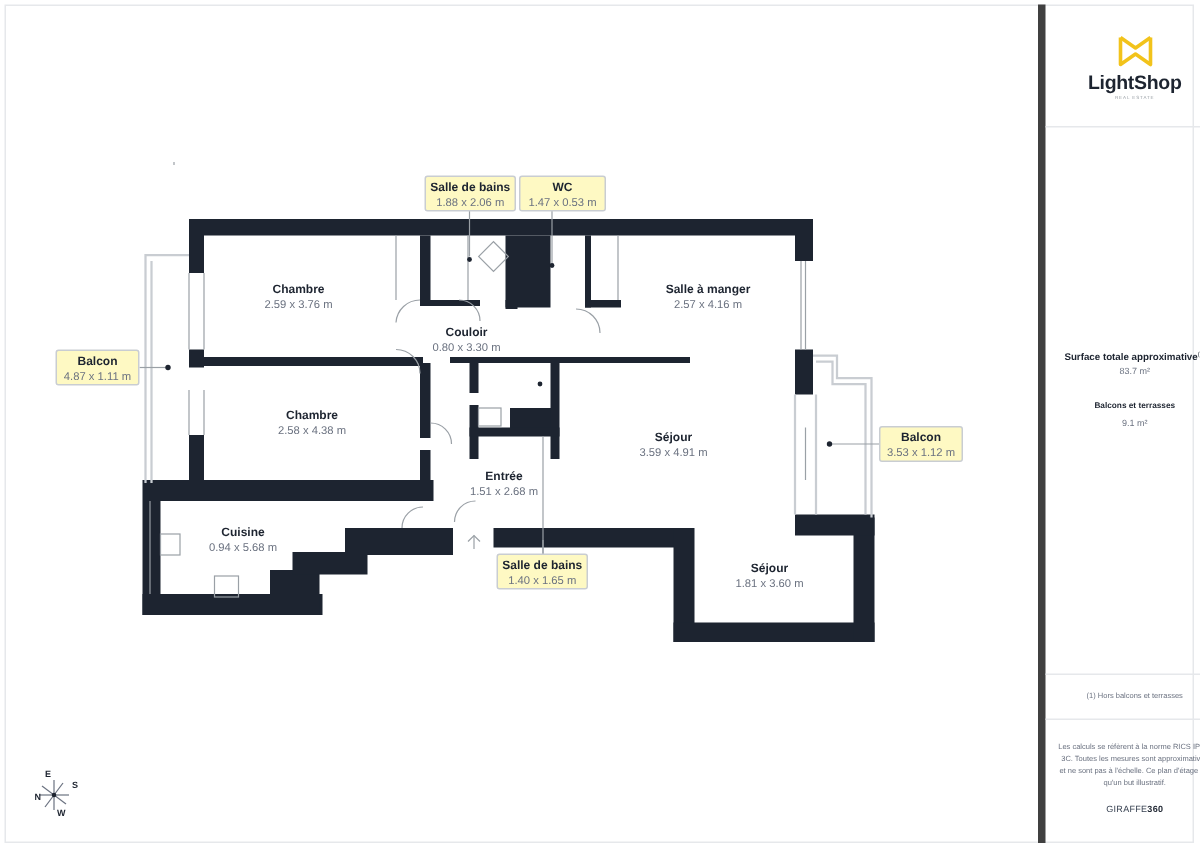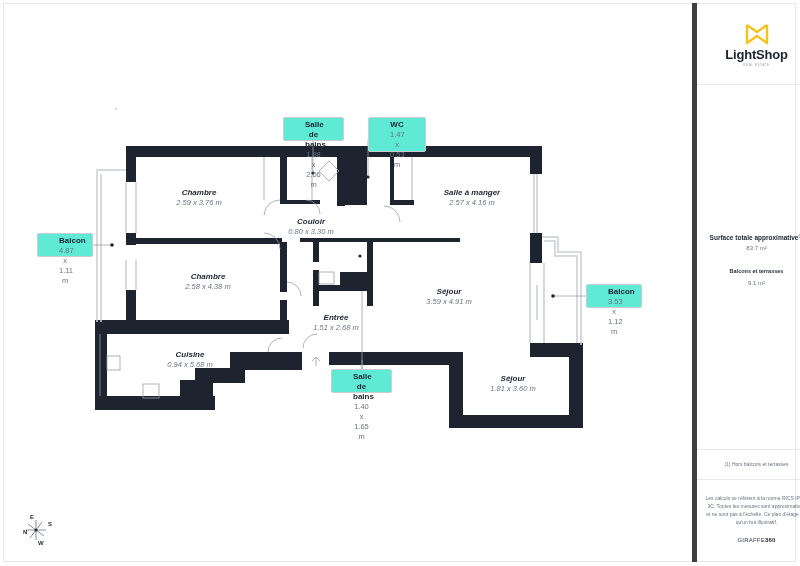--- a/index.html
+++ b/index.html
@@ -27,26 +27,26 @@
   .bal-title { position: absolute; left: 0; width: 119px; top: 183px; font-size: 5.5px; font-weight: bold; color: #1d2430; }
   .bal-val { position: absolute; left: 0; width: 119px; top: 195px; font-size: 6px; color: #6b7280; }
   .footnote { top: 447px; height: 30px; }
   .footnote span { position: absolute; left: 0; width: 119px; top: 11px; font-size: 5px; color: #6b7280; }
   .disclaimer { top: 477px; height: 82px; border-bottom: none; }
   .disc-text { position: absolute; left: 8px; width: 103px; top: 14px; font-size: 5px; line-height: 8px; color: #6b7280; }
   .brand { position: absolute; left: 0; width: 119px; top: 57px; font-size: 6px; color: #374151; letter-spacing: 0.2px; }
   .brand b { font-weight: bold; color: #1d2430; }
 
   .plan { position: absolute; left: 0; top: 0; width: 676px; height: 566px; }
-  .room-label { position: absolute; text-align: center; transform: translateX(-50%); white-space: nowrap; font-style: italic; }
+  .room-label { position: absolute; text-align: center; transform: translateX(-50%); white-space: nowrap; }
   .room-name { font-size: 8px; font-weight: bold; color: #1d2430; line-height: 10px; }
   .room-dim { font-size: 7.5px; color: #6b7280; line-height: 10px; }
   .callout {
-    position: absolute; background: #5eead4; border: 1px solid #c9cdd2; border-radius: 2px;
-    text-align: center; padding: 2px 21px; box-sizing: border-box;
+    position: absolute; background: #fef9c3; border: 1px solid #c9cdd2; border-radius: 2px;
+    text-align: center; padding: 2px 1px; box-sizing: border-box;
   }
   .compass { position: absolute; left: 18px; top: 512px; width: 46px; height: 40px; }
   .compass span { position: absolute; font-size: 6px; font-weight: bold; color: #1d2430; }
 </style>
 </head>
 <body>
 
 <div class="frame"></div>
 
 <div class="plan">
@@ -174,35 +174,35 @@
     <div class="room-dim">2.58 x 4.38 m</div>
   </div>
   <div class="room-label" style="left:449px; top:287px;">
     <div class="room-name">Séjour</div>
     <div class="room-dim">3.59 x 4.91 m</div>
   </div>
   <div class="room-label" style="left:336px; top:313px;">
     <div class="room-name">Entrée</div>
     <div class="room-dim">1.51 x 2.68 m</div>
   </div>
-  <div class="room-label" style="left:162px; top:350px;margin-left:28px;">
+  <div class="room-label" style="left:162px; top:350px;">
     <div class="room-name">Cuisine</div>
     <div class="room-dim">0.94 x 5.68 m</div>
   </div>
   <div class="room-label" style="left:513px; top:374px;">
     <div class="room-name">Séjour</div>
     <div class="room-dim">1.81 x 3.60 m</div>
   </div>
 
   
   <div class="callout" style="left:283px; top:117px; width:61px; height:24px;">
     <div class="room-name">Salle de bains</div>
     <div class="room-dim">1.88 x 2.06 m</div>
   </div>
-  <div class="callout" style="left:368px; top:117px; width:58px; height:35px;">
+  <div class="callout" style="left:346px; top:117px; width:58px; height:24px;">
     <div class="room-name">WC</div>
     <div class="room-dim">1.47 x 0.53 m</div>
   </div>
   <div class="callout" style="left:37px; top:233px; width:56px; height:24px;">
     <div class="room-name">Balcon</div>
     <div class="room-dim">4.87 x 1.11 m</div>
   </div>
   <div class="callout" style="left:586px; top:284px; width:56px; height:24px;">
     <div class="room-name">Balcon</div>
     <div class="room-dim">3.53 x 1.12 m</div>

